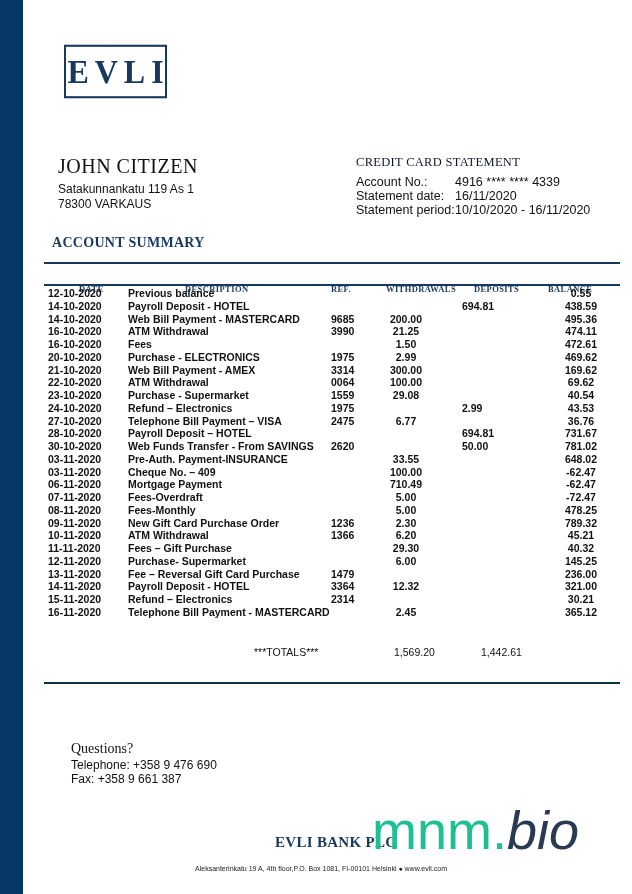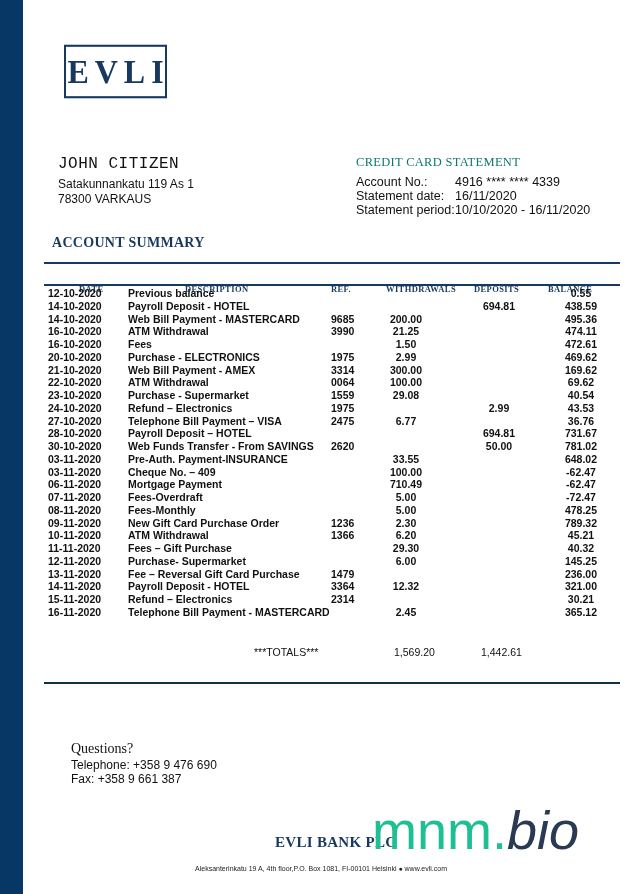--- a/index.html
+++ b/index.html
@@ -11,24 +11,24 @@
     .sidebar { position: absolute; left: 0; top: 0; width: 23px; height: 894px; background: #073764; }
     .logo {
       position: absolute; left: 64px; top: 46px; width: 103px; height: 51px;
       border: 2px solid #17395f; box-sizing: border-box;
       display: flex; align-items: center; justify-content: center;
       font-family: "Liberation Serif", serif; font-weight: bold; font-size: 32px;
       color: #17395f; letter-spacing: 6px; padding-left: 6px;
       transform: scaleY(1.05);
     }
     .customer { position: absolute; left: 58px; top: 155px; }
-    .customer .name { font-family: Liberation Mono, monospace; font-size: 16px; letter-spacing: 0.5px; color: #111; margin-bottom: 4px; }
+    .customer .name { font-family: Liberation Serif, serif; font-size: 20px; letter-spacing: 0.5px; color: #111; margin-bottom: 4px; }
     .customer .addr { font-size: 12px; line-height: 15px; color: #111; }
     .statement { position: absolute; left: 356px; top: 155px; }
-    .statement .title { font-family: "Liberation Serif", serif; font-size: 12.5px; letter-spacing: 0.3px; color: #0f766e; margin-bottom: 5px; }
+    .statement .title { font-family: "Liberation Serif", serif; font-size: 12.5px; letter-spacing: 0.3px; color: #0f172a; margin-bottom: 5px; }
     .statement .row { display: flex; font-size: 12.5px; line-height: 14px; color: #111; }
     .statement .row .lbl { width: 99px; }
     .section-title {
       position: absolute; left: 52px; top: 235px;
       font-family: "Liberation Serif", serif; font-weight: bold; font-size: 14px;
       color: #17395f; letter-spacing: 0.3px;
     }
     .hline { position: absolute; left: 44px; width: 576px; height: 2px; background: #17395f; }
     .hline.thick { height: 2px; background: #0f3345; }
     .thead { position: absolute; top: 271px; left: 0; width: 632px; height: 12px; margin-top: 13px; }
@@ -36,21 +36,21 @@
       position: absolute; font-family: "Liberation Serif", serif; font-weight: bold;
       font-size: 8.5px; color: #17395f; letter-spacing: 0.4px; white-space: nowrap;
     }
     .rows { position: absolute; top: 287px; left: 0; width: 632px; font-weight: bold; }
     .tr { position: relative; height: 12.75px; font-size: 10.5px; color: #111; }
     .tr span { position: absolute; top: 0; white-space: nowrap; line-height: 12px; }
     .c-date { left: 48px; }
     .c-desc { left: 128px; }
     .c-ref { left: 331px; }
     .c-wd { left: 370px; width: 72px; text-align: center; }
-    .c-dep { left: 462px; width: 74px; text-align: center; }
+    .c-dep { left: 462px; width: 74px; }
     .c-bal { left: 540px; width: 82px; text-align: center; }
     .totals { position: absolute; top: 646px; left: 0; width: 632px; height: 14px; font-size: 10.5px; color: #111; }
     .totals span { position: absolute; white-space: nowrap; }
     .questions { position: absolute; left: 71px; top: 741px; }
     .questions .q { font-family: "Liberation Serif", serif; font-size: 14px; color: #111; margin-bottom: 1px; }
     .questions .line { font-size: 12px; line-height: 14px; color: #111; }
     .bank-name {
       position: absolute; left: 275px; top: 834px;
       font-family: "Liberation Serif", serif; font-weight: bold; font-size: 15px; color: #17395f; letter-spacing: 0.3px;
     }

